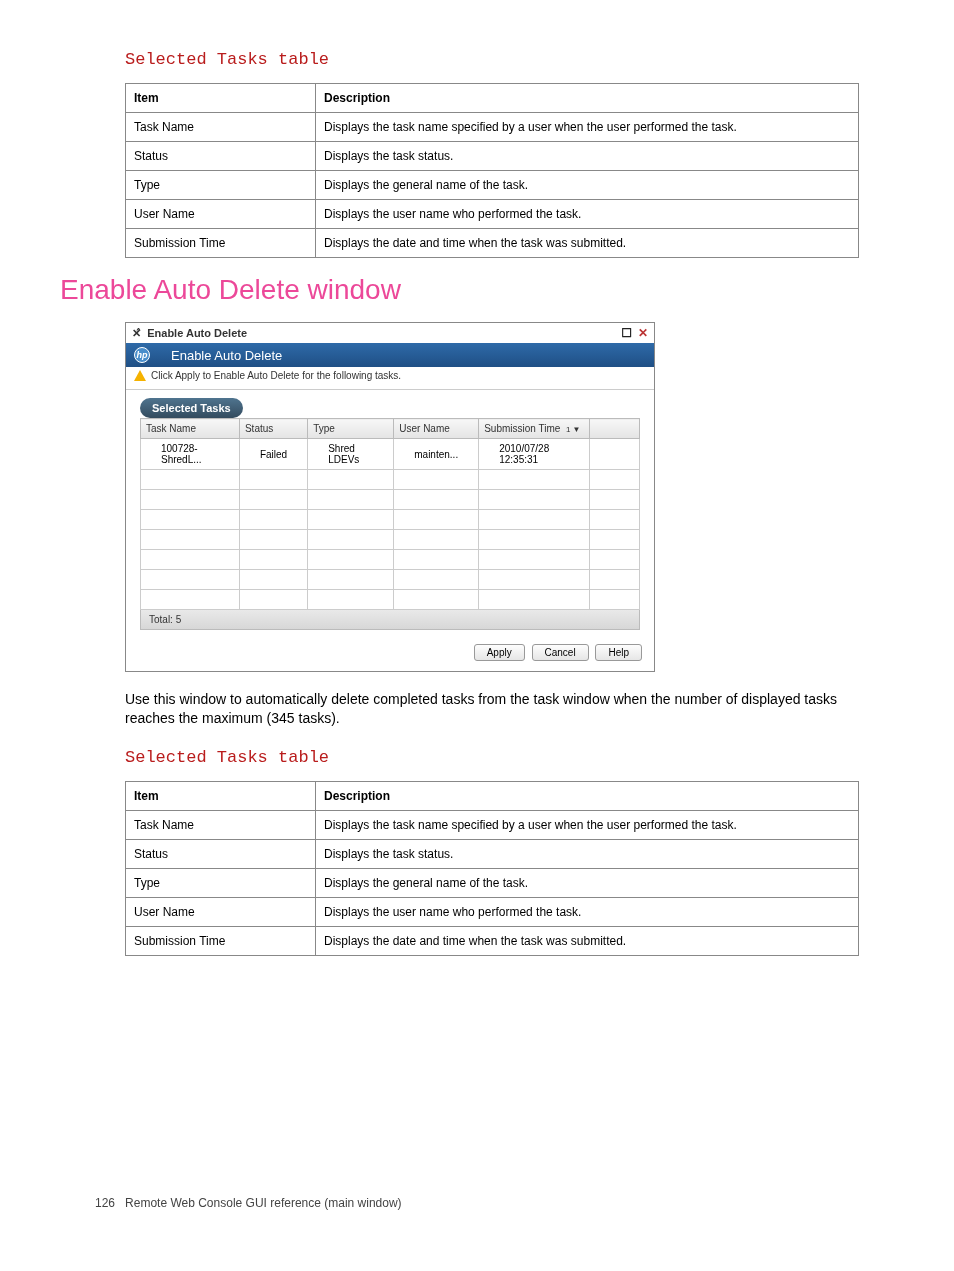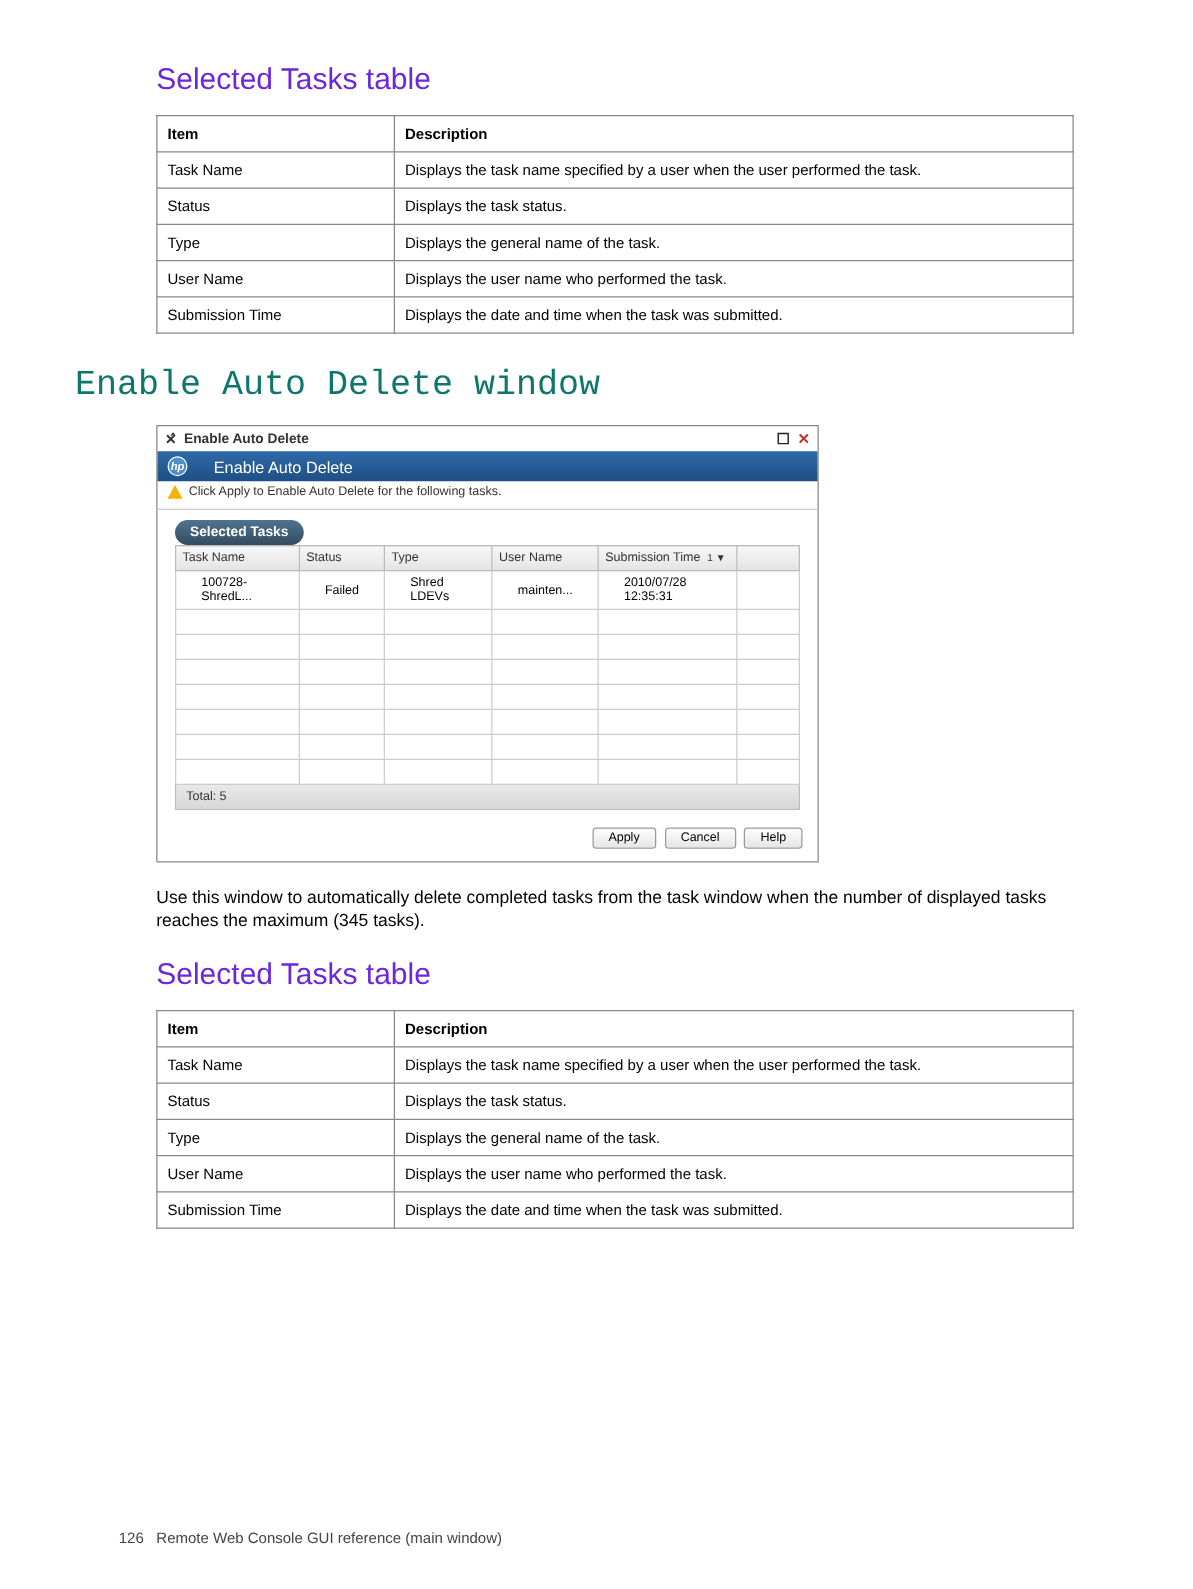--- a/index.html
+++ b/index.html
@@ -4,32 +4,32 @@
 <style>
   * { box-sizing: border-box; margin: 0; padding: 0; }
   body {
     font-family: Arial, Helvetica, sans-serif;
     background: #fff;
     width: 954px;
     padding: 50px 95px 40px 125px;
     color: #000;
   }
   .blue-head-md {
+    font-family: Liberation Mono, monospace;
+    font-weight: 400;
+    color: #b91c1c;
+    font-size: 17px;
+    margin-bottom: 14px;
+  }
+  .blue-h1 {
     font-family: Liberation Sans, sans-serif;
     font-weight: 400;
-    color: #6d28d9;
-    font-size: 24px;
-    margin-bottom: 14px;
-  }
-  .blue-h1 {
-    font-family: Liberation Mono, monospace;
-    font-weight: 400;
-    color: #0f766e;
+    color: #ec4899;
     font-size: 28px;
-    margin: 26px 0 16px 0;
+    margin: 16px 0 16px 0;
     margin-left: -65px;
   }
   table.desc-table {
     width: 100%;
     border-collapse: collapse;
     font-size: 12px;
     margin-bottom: 10px;
   }
   table.desc-table th, table.desc-table td {
     border: 1px solid #888;

